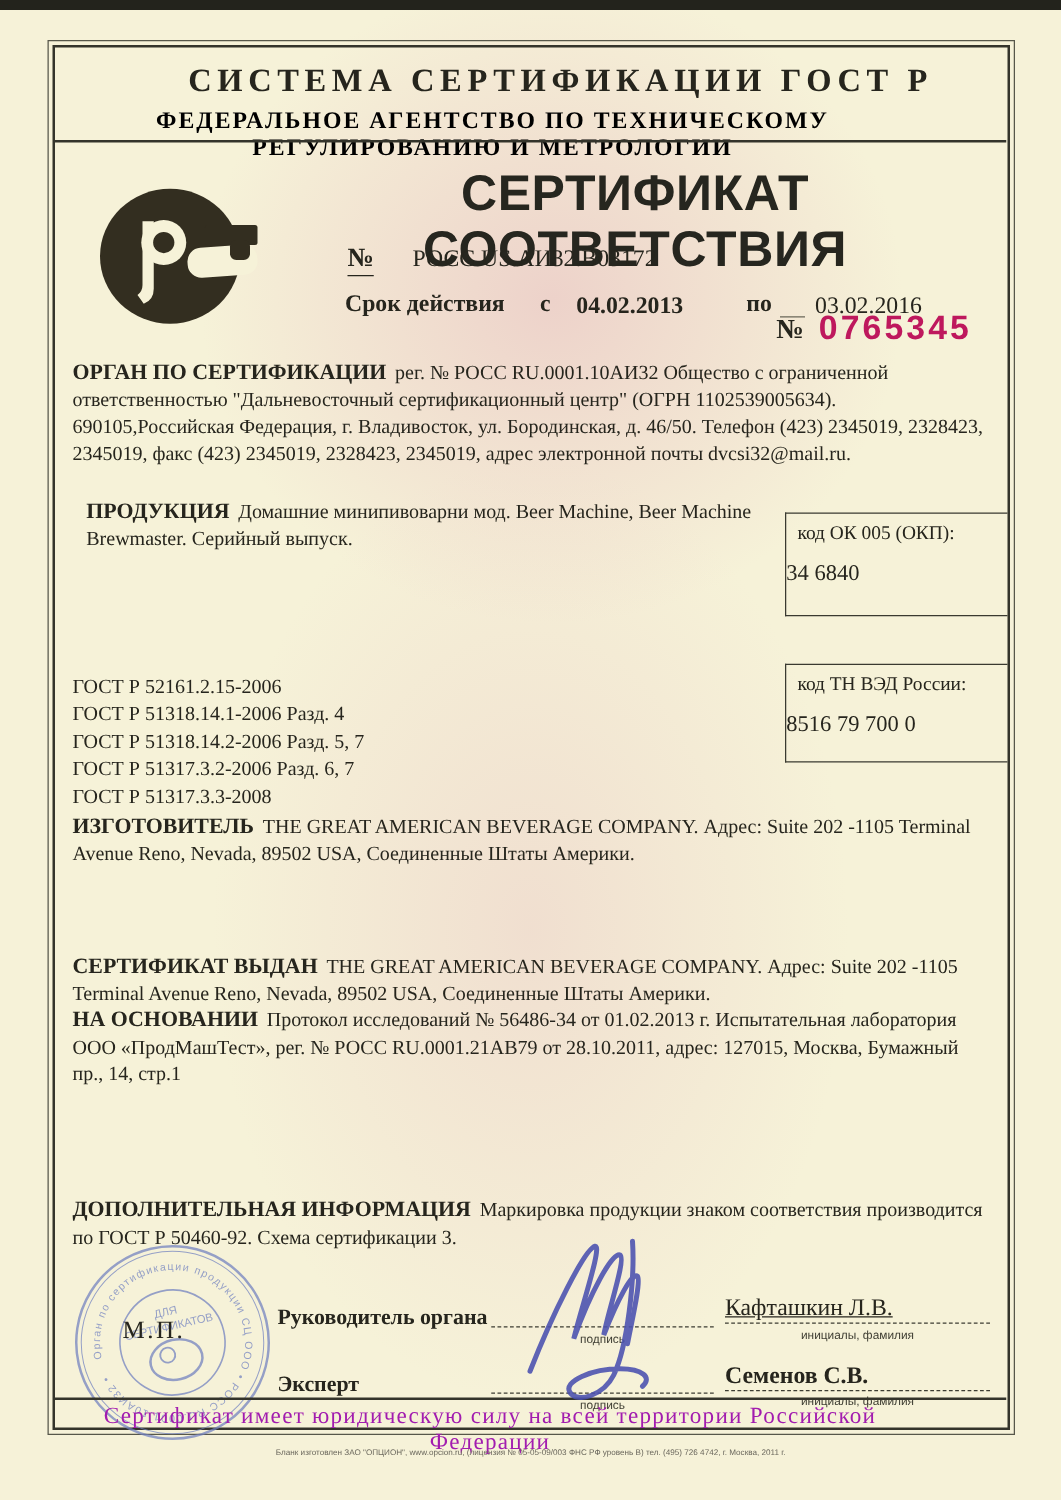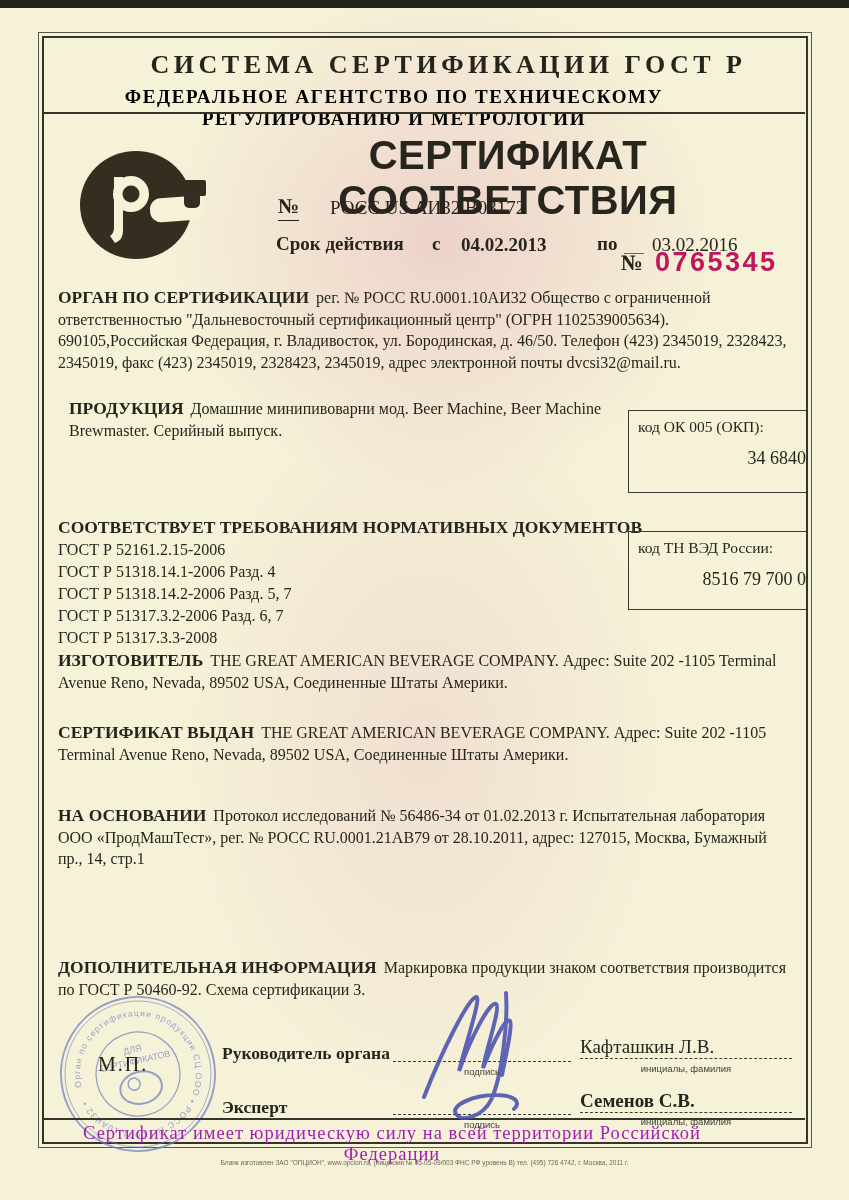--- a/index.html
+++ b/index.html
@@ -33,21 +33,21 @@
   .date-to{position:absolute;left:652px;top:234px;font-size:19px;}
   .blank-no-label{position:absolute;left:621px;top:250px;font-weight:bold;font-size:22px;}
   .blank-no{position:absolute;left:655px;top:247px;font-family:"Liberation Sans",sans-serif;
      font-weight:600;font-size:27px;letter-spacing:2.5px;color:#be185d;}
   .para{position:absolute;left:58px;font-size:16px;line-height:21.5px;margin:0;}
   .para .lbl{font-weight:bold;font-size:17.5px;padding-right:7px;}
   .w-full{width:737px;}
   .w-product{width:562px;margin-left:11px;}
   .codebox{position:absolute;left:628px;width:177px;border:1px solid #3a3a30;border-right:none;}
   .codebox .cb-label{display:block;padding:7px 0 0 9px;font-size:15.5px;}
-  .codebox .cb-value{display:block;text-align:right;font-size:18px;padding:12px 0 10px 0;}
+  .codebox .cb-value{display:block;text-align:left;font-size:18px;padding:12px 0 10px 0;}
   .gost-line{position:absolute;left:58px;font-size:16px;}
   .sec-label{position:absolute;left:58px;font-weight:bold;font-size:17.5px;}
   .mp{position:absolute;left:98px;top:1053px;font-size:20px;letter-spacing:2px;}
   .role{position:absolute;left:222px;font-weight:bold;font-size:17.5px;}
   .sig-line{position:absolute;border-bottom:1.5px dashed #3c3c32;}
   .sig-cap{position:absolute;text-align:center;font-family:"Liberation Sans",sans-serif;
      font-size:9.5px;color:#3f3e33;}
   .sig-name{position:absolute;font-size:19px;}
   .legal-line{position:absolute;left:44px;top:1118px;width:761px;border-top:2px solid #34342b;}
   .legal{position:absolute;left:44px;top:1123px;width:696px;text-align:center;
@@ -103,36 +103,35 @@
   </p>
 
   <p class="para w-product" style="top:398px;">
     <span class="lbl">ПРОДУКЦИЯ</span><span>Домашние минипивоварни мод. Beer Machine, Beer Machine Brewmaster. Серийный выпуск.</span>
   </p>
   <div class="codebox" style="top:410px;height:81px;">
     <span class="cb-label">код ОК 005 (ОКП):</span>
     <span class="cb-value">34 6840</span>
   </div>
 
-  <div class="sec-label" style="top:517px;">СООТВЕТСТВУЕТ ТРЕБОВАНИЯМ НОРМАТИВНЫХ ДОКУМЕНТОВ</div>
   <div class="gost-line" style="top:541px;">ГОСТ Р 52161.2.15-2006</div>
   <div class="gost-line" style="top:563px;">ГОСТ Р 51318.14.1-2006 Разд. 4</div>
   <div class="gost-line" style="top:585px;">ГОСТ Р 51318.14.2-2006 Разд. 5, 7</div>
   <div class="gost-line" style="top:607px;">ГОСТ Р 51317.3.2-2006 Разд. 6, 7</div>
   <div class="gost-line" style="top:629px;">ГОСТ Р 51317.3.3-2008</div>
   <div class="codebox" style="top:531px;height:77px;">
     <span class="cb-label">код ТН ВЭД России:</span>
     <span class="cb-value">8516 79 700 0</span>
   </div>
 
   <p class="para w-full" style="top:650px;">
     <span class="lbl">ИЗГОТОВИТЕЛЬ</span><span>THE GREAT AMERICAN BEVERAGE COMPANY. Адрес: Suite 202 -1105 Terminal Avenue Reno, Nevada, 89502 USA, Соединенные Штаты Америки.</span>
   </p>
 
-  <p class="para w-full" style="top:722px;">
+  <p class="para w-full" style="top:762px;">
     <span class="lbl">СЕРТИФИКАТ ВЫДАН</span><span>THE GREAT AMERICAN BEVERAGE COMPANY. Адрес: Suite 202 -1105 Terminal Avenue Reno, Nevada, 89502 USA, Соединенные Штаты Америки.</span>
   </p>
 
   <p class="para w-full" style="top:805px;">
     <span class="lbl">НА ОСНОВАНИИ</span><span>Протокол исследований № 56486-34 от 01.02.2013 г. Испытательная лаборатория ООО «ПродМашТест», рег. № РОСС RU.0001.21АВ79 от 28.10.2011, адрес: 127015, Москва, Бумажный пр., 14, стр.1</span>
   </p>
 
   <p class="para w-full" style="top:957px;">
     <span class="lbl">ДОПОЛНИТЕЛЬНАЯ ИНФОРМАЦИЯ</span><span>Маркировка продукции знаком соответствия производится по ГОСТ Р 50460-92. Схема сертификации 3.</span>
   </p>
@@ -160,21 +159,21 @@
   <svg class="sign-svg" width="150" height="135" viewBox="0 0 150 135">
     <g fill="none" stroke="#4a50b0" stroke-width="4" stroke-linecap="round">
       <path d="M22,112 C40,66 66,14 74,12 C80,11 64,58 57,86 C70,50 88,16 94,19 C99,22 85,62 81,83 C92,55 104,32 108,36 C111,40 103,74 100,90"></path>
       <path d="M104,8 C106,38 100,92 89,115 C81,131 60,138 54,129 C48,120 72,110 94,110 C112,110 120,117 112,124"></path>
     </g>
   </svg>
 
   <div class="role" style="top:1043px;">Руководитель органа</div>
   <div class="sig-line" style="left:393px;top:1040px;width:178px;height:21px;"></div>
   <div class="sig-cap" style="left:393px;top:1066px;width:178px;">подпись</div>
-  <div class="sig-name" style="left:580px;top:1036px;">Кафташкин Л.В.</div>
+  <div class="sig-name" style="left:580px;top:1036px;text-decoration:underline;">Кафташкин Л.В.</div>
   <div class="sig-line" style="left:580px;top:1037px;width:212px;height:21px;"></div>
   <div class="sig-cap" style="left:580px;top:1063px;width:212px;">инициалы, фамилия</div>
 
   <div class="role" style="top:1097px;">Эксперт</div>
   <div class="sig-line" style="left:393px;top:1093px;width:178px;height:21px;"></div>
   <div class="sig-cap" style="left:393px;top:1119px;width:178px;">подпись</div>
   <div class="sig-name" style="left:580px;top:1090px;font-weight:bold;">Семенов С.В.</div>
   <div class="sig-line" style="left:580px;top:1091px;width:212px;height:21px;"></div>
   <div class="sig-cap" style="left:580px;top:1116px;width:212px;">инициалы, фамилия</div>
 

